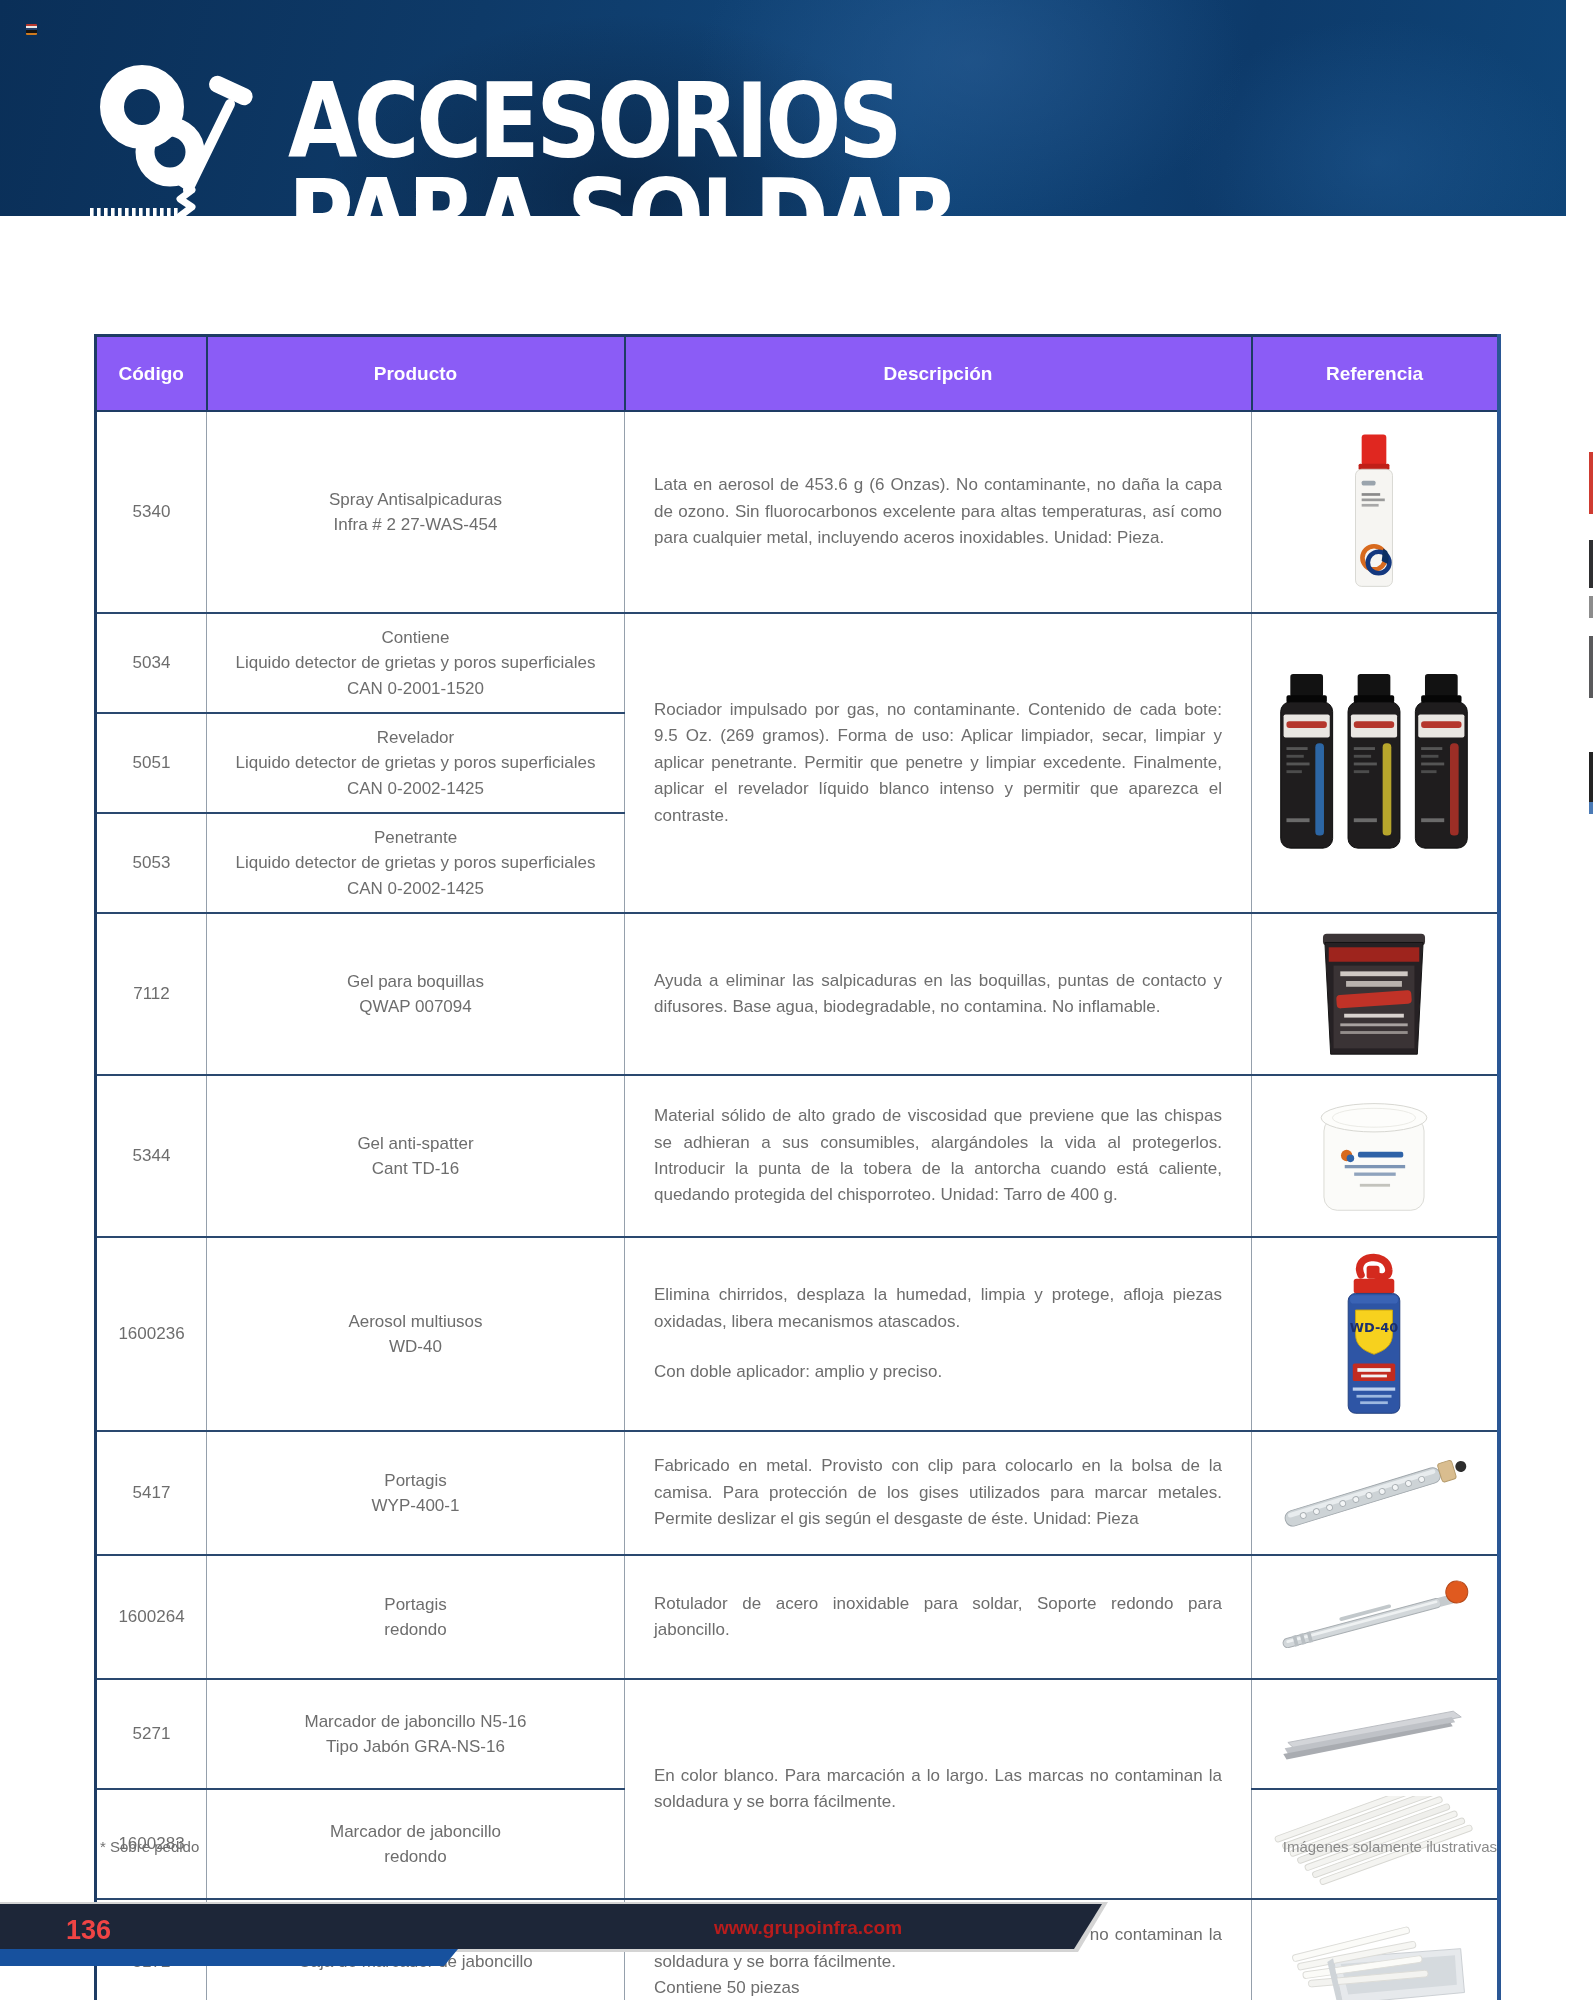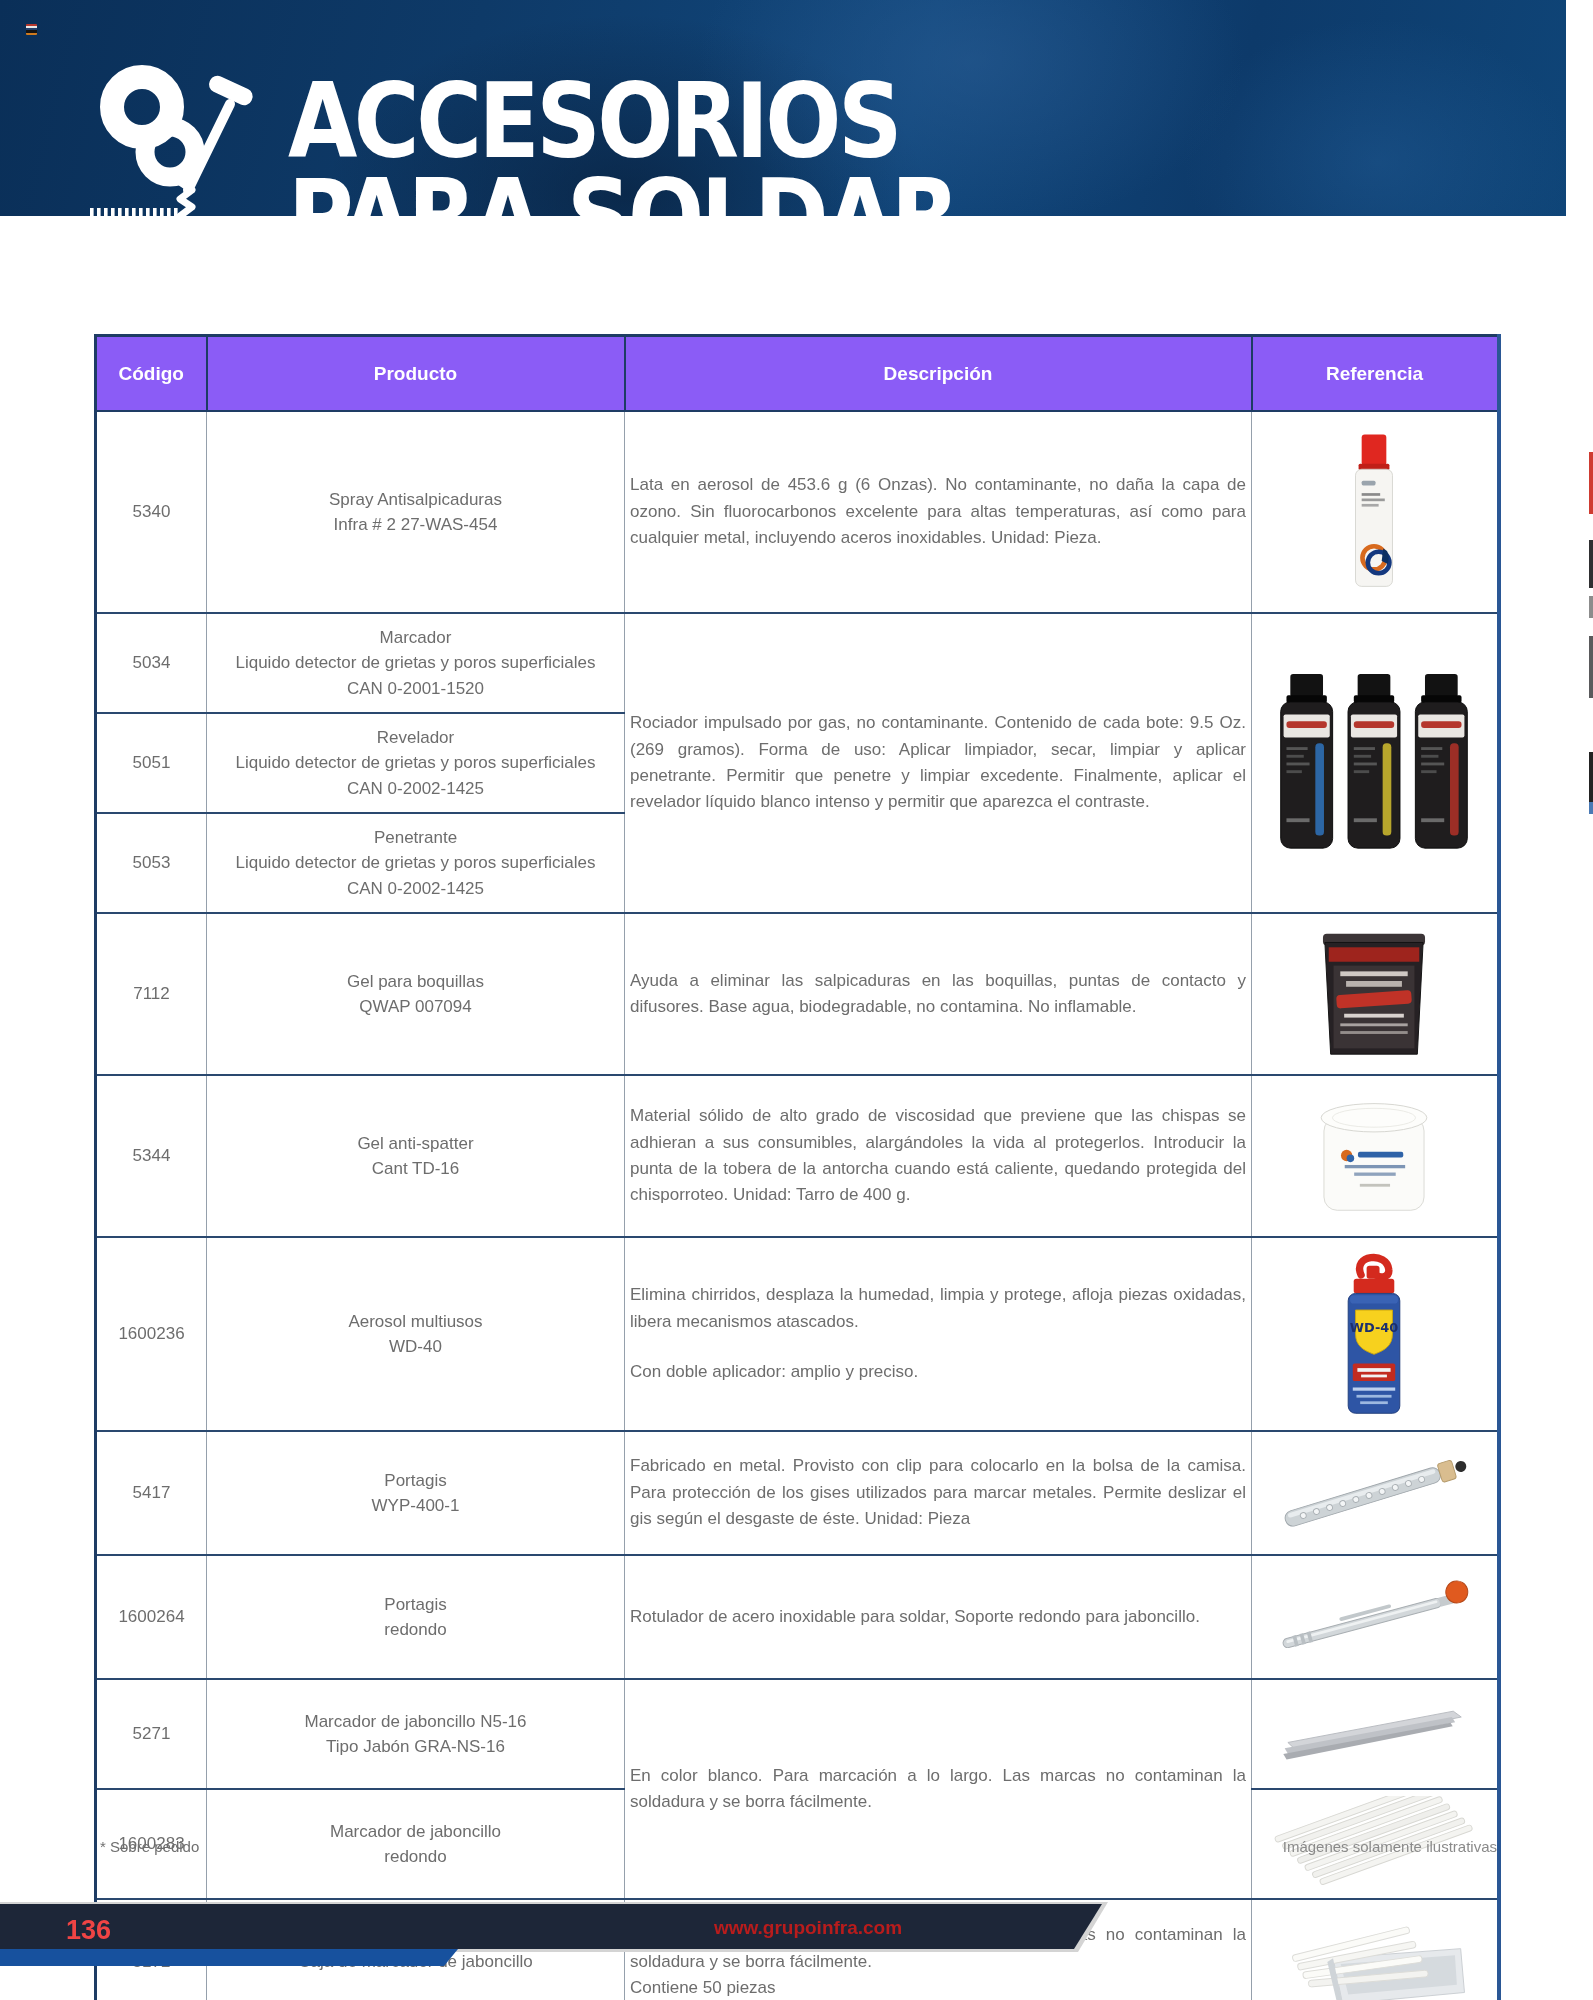--- a/index.html
+++ b/index.html
@@ -38,21 +38,21 @@
     border:2px solid #1e3c64;height:71px;text-align:center;
   }
   table.catalog td{
     background:#ffffff;
     border-left:1px solid #95a0ac;border-right:1px solid #95a0ac;
     border-top:2px solid #2a486f;border-bottom:2px solid #2a486f;
     vertical-align:middle;color:#6d6d6d;font-size:17px;
   }
   td.code{text-align:center;color:#5c5c5c;font-weight:500;}
   td.prod{text-align:center;line-height:1.5;padding:4px 2px;}
-  td.desc{text-align:justify;line-height:1.55;padding:10px 5px;}
+  td.desc{text-align:justify;line-height:1.55;padding:10px 29px;}
   td.ref{text-align:center;padding:4px 0;}
   td.ref svg{display:block;margin:0 auto;}
   .blank-line{height:1.45em;}
   tr.h180 td{height:180px;} tr.h90 td{height:90px;} tr.h140 td{height:140px;}
   tr.h172 td{height:172px;} tr.h102 td{height:102px;} tr.h100 td{height:100px;}
   tr.h104 td{height:104px;}
   
   .note-left{position:absolute;left:100px;top:1838px;font-size:15px;color:#6f6f6f;}
   .note-right{position:absolute;right:96px;top:1838px;font-size:15px;color:#8a8a8a;}
   
@@ -148,21 +148,21 @@
           <circle cx="50" cy="162" r="15" fill="none" stroke="#d86a1e" stroke-width="6"></circle>
           <circle cx="56" cy="168" r="14" fill="none" stroke="#14387f" stroke-width="6"></circle>
           <path d="M62,150 q10,4 6,20 l-8,-4 z" fill="#0d2f62"></path>
         </svg>
       </td>
     </tr>
 
     <tr class="h90">
       <td class="code">5034</td>
       <td class="prod">
-            <div class="text-line">Marcador</div>
+            <div class="text-line">Contiene</div>
             <div class="text-line">Liquido detector de grietas y poros superficiales</div>
             <div class="text-line">CAN 0-2001-1520</div>
           </td>
       <td class="desc" rowspan="3">
             <div class="text-line">Rociador impulsado por gas, no contaminante. Contenido de cada bote: 9.5 Oz. (269 gramos). Forma de uso: Aplicar limpiador, secar, limpiar y aplicar penetrante. Permitir que penetre y limpiar excedente. Finalmente, aplicar el revelador líquido blanco intenso y permitir que aparezca el contraste.</div>
           </td>
       <td class="ref" rowspan="3">
         <svg width="202" height="180" viewBox="0 0 210 185">
           <g>
             <rect x="18" y="0" width="34" height="24" rx="3" fill="#121212"></rect>

